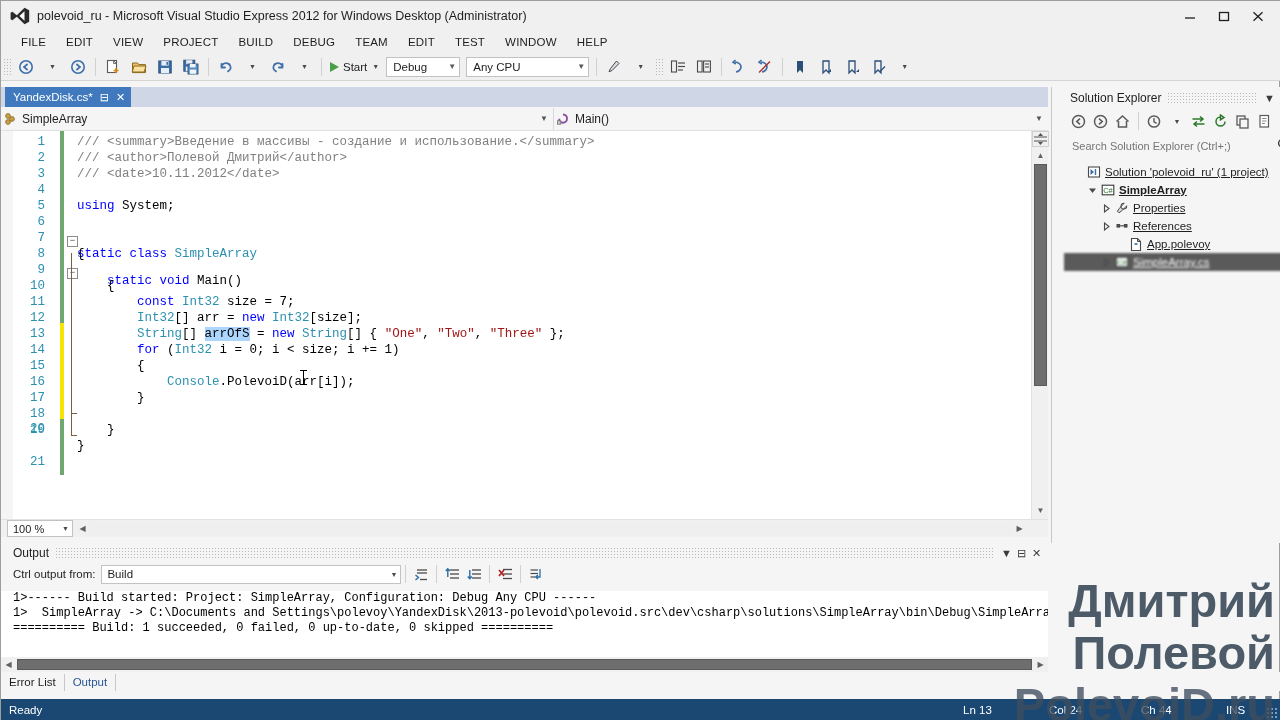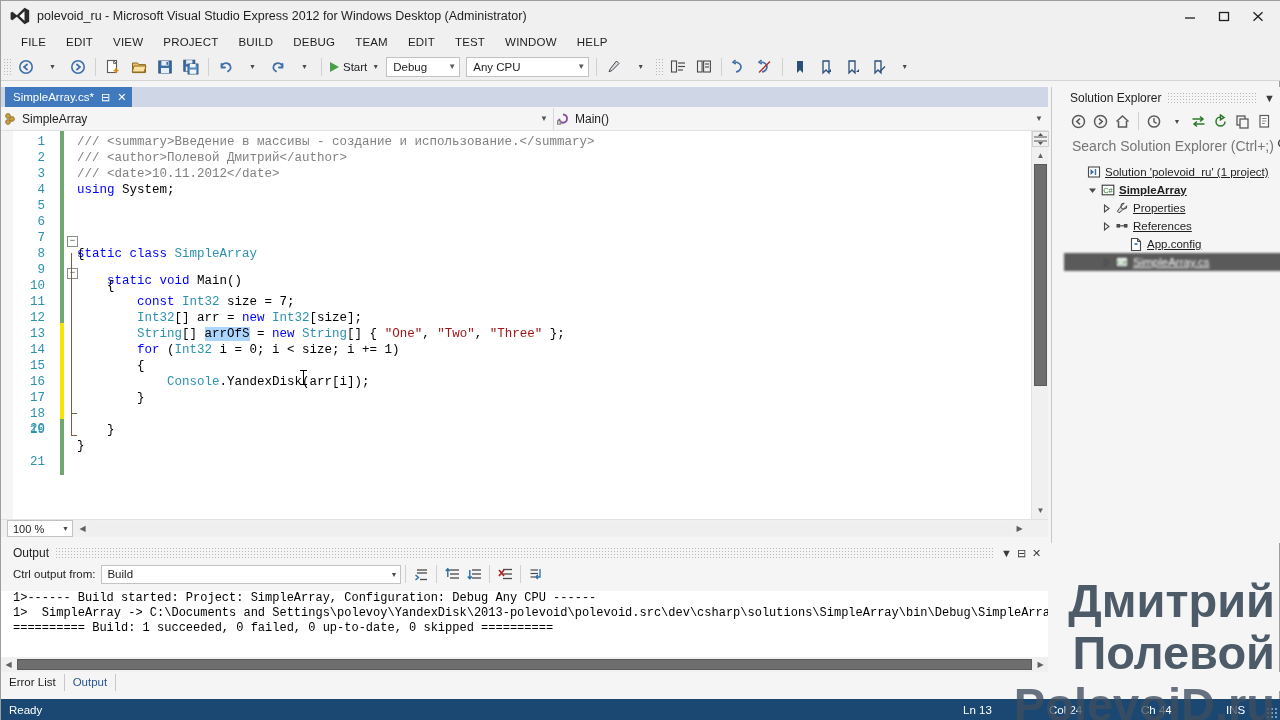--- a/index.html
+++ b/index.html
@@ -83,21 +83,21 @@
 
   
   .solexp{position:absolute;left:1050px;top:86px;width:258px;height:456px;background:#f5f5f5;border-left:1px solid #c8c8c8;box-sizing:border-box;padding-left:12px;}
   .se-head{height:22px;display:flex;align-items:center;padding:0 2px 0 6px;}
   .se-title{font-size:12px;color:#1e1e1e;white-space:nowrap;}
   .se-dots{flex:1;height:12px;margin:0 6px;background-image:radial-gradient(#b8b8b8 36%,transparent 38%);background-size:3px 3px;}
   .se-hbtn{width:15px;height:18px;display:flex;align-items:center;justify-content:center;color:#3b3b3b;font-size:11px;}
   .se-toolbar{height:24px;display:flex;align-items:center;padding-left:4px;gap:1px;}
   .se-tb{width:21px;height:20px;display:flex;align-items:center;justify-content:center;}
   .se-search{height:22px;margin:2px 4px 0 6px;display:flex;align-items:center;border-bottom:1px solid transparent;}
-  .se-search input{flex:1;border:0;outline:0;background:transparent;font-family:"Liberation Sans",sans-serif;font-size:14px;color:#6b6b6b;}
+  .se-search input{flex:1;border:0;outline:0;background:transparent;font-family:"Liberation Sans",sans-serif;font-size:11px;color:#6b6b6b;}
   .se-tree{margin-top:5px;font-size:11.5px;}
   .se-row{height:18px;display:flex;align-items:center;white-space:nowrap;padding-left:8px;text-decoration:underline;}
   .se-row.selected{background:#5a5a5a;color:#fff;}
   .se-exp{width:13px;color:#4a4a4a;font-size:8px;display:flex;align-items:center;justify-content:center;}
   .se-ic{width:17px;display:flex;align-items:center;justify-content:center;}
   .blurred{filter:blur(1.1px);}
 
   
   .outpane{position:absolute;left:0;top:543px;width:1047px;height:128px;background:#f5f5f5;}
   .out-head{height:18px;display:flex;align-items:center;padding-left:12px;}
@@ -343,21 +343,21 @@
           <line x1="10" y1="12.5" x2="15" y2="7.5" stroke="#2b4f78" stroke-width="1.3"></line>
         </svg>
     </div>
     <div class="tbtn">
         <span class="caret">▼</span>
       </div>
   </div>
 
   <div class="tabstrip">
     <div class="doctab">
-      <span>SimpleArray.cs*</span>
+      <span>YandexDisk.cs*</span>
       <span class="pin">⊟</span>
       <span class="cls">✕</span>
     </div>
   </div>
 
   <div class="navbar">
     <div class="navcombo" style="width:553px;">
       <span class="se-ic">
         <svg width="14" height="14" viewBox="0 0 14 14">
             <circle cx="5" cy="4" r="2.4" fill="#c8a04a" stroke="#8a6a20" stroke-width="0.8"></circle>
@@ -415,32 +415,32 @@
         <div class="ln" style="top: 276px;">18</div>
         <div class="ln" style="top: 292px;">19</div>
         <div class="ln" style="top: 291px;">20</div>
         <div class="ln" style="top: 324px;">21</div>
       </div>
     <div id="codelines">
         <div class="cl" style="top: 4px;"><span class="c">/// &lt;summary&gt;Введение в массивы - создание и использование.&lt;/summary&gt;</span></div>
         <div class="cl" style="top: 20px;"><span class="c">/// &lt;author&gt;Полевой Дмитрий&lt;/author&gt;</span></div>
         <div class="cl" style="top: 36px;"><span class="c">/// &lt;date&gt;10.11.2012&lt;/date&gt;</span></div>
         <div class="cl" style="top: 52px;"></div>
-        <div class="cl" style="top: 52px;"><span class="k">using</span><span> System;</span></div>
+        <div class="cl" style="top: 68px;"><span class="k">using</span><span> System;</span></div>
         <div class="cl" style="top: 84px;"></div>
         <div class="cl" style="top: 116px;"><span class="k">static class </span><span class="t">SimpleArray</span></div>
         <div class="cl" style="top: 116px;"><span>{</span></div>
         <div class="cl" style="top: 143px;"><span>    </span><span class="k">static void </span><span>Main()</span></div>
         <div class="cl" style="top: 148px;"><span>    {</span></div>
         <div class="cl" style="top: 164px;"><span>        </span><span class="k">const </span><span class="t">Int32</span><span> size = 7;</span></div>
         <div class="cl" style="top: 180px;"><span>        </span><span class="t">Int32</span><span>[] arr = </span><span class="k">new </span><span class="t">Int32</span><span>[size];</span></div>
         <div class="cl" style="top: 196px;"><span>        </span><span class="t">String</span><span>[] </span><span class="sel">arrOfS</span><span> = </span><span class="k">new </span><span class="t">String</span><span>[] { </span><span class="s">"One"</span><span>, </span><span class="s">"Two"</span><span>, </span><span class="s">"Three"</span><span> };</span></div>
         <div class="cl" style="top: 212px;"><span>        </span><span class="k">for </span><span>(</span><span class="t">Int32</span><span> i = 0; i &lt; size; i += 1)</span></div>
         <div class="cl" style="top: 228px;"><span>        {</span></div>
-        <div class="cl" style="top: 244px;"><span>            </span><span class="t">Console</span><span>.YandexDisk(arr[i]);</span></div>
+        <div class="cl" style="top: 244px;"><span>            </span><span class="t">Console</span><span>.PolevoiD(arr[i]);</span></div>
         <div class="cl" style="top: 260px;"><span>        }</span></div>
         <div class="cl" style="top: 276px;"></div>
         <div class="cl" style="top: 292px;"><span>    }</span></div>
         <div class="cl" style="top: 308px;"><span>}</span></div>
         <div class="cl" style="top: 324px;"></div>
       </div>
 
     <div class="ibeam" style="left:302px;top:239px;"></div>
   </div>
 
@@ -604,21 +604,21 @@
         </div>
         <div class="se-row" style="padding-left: 50px;">
           <span class="se-exp"></span>
           <span class="se-ic">
             <svg width="14" height="14" viewBox="0 0 14 14">
               <path d="M2.5 1.5 h6 l3 3 v9 h-9 z" fill="#fff" stroke="#4a4a4a" stroke-width="1.1"></path>
               <path d="M8.5 1.5 v3 h3" fill="none" stroke="#4a4a4a" stroke-width="1"></path>
               <path d="M5 7 q2 -2 4 0 q-2 2 -4 0" fill="#3b6ea5"></path>
             </svg>
           </span>
-          <span style="padding-left: 3px;">App.config</span>
+          <span style="padding-left: 3px;">App.polevoy</span>
         </div>
         <div class="se-row selected blurred" style="padding-left: 36px;">
           <span class="se-exp">
             <svg width="9" height="9" viewBox="0 0 9 9">
               <path d="M2.5 1 L2.5 8 L7 4.5 Z" fill="none" stroke="#4a4a4a" stroke-width="1.1"></path>
             </svg>
           </span>
           <span class="se-ic">
             <svg width="14" height="14" viewBox="0 0 14 14">
               <rect x="1.2" y="2.2" width="11.6" height="9.6" fill="#fff" stroke="#3a3a3a" stroke-width="1.1"></rect>

